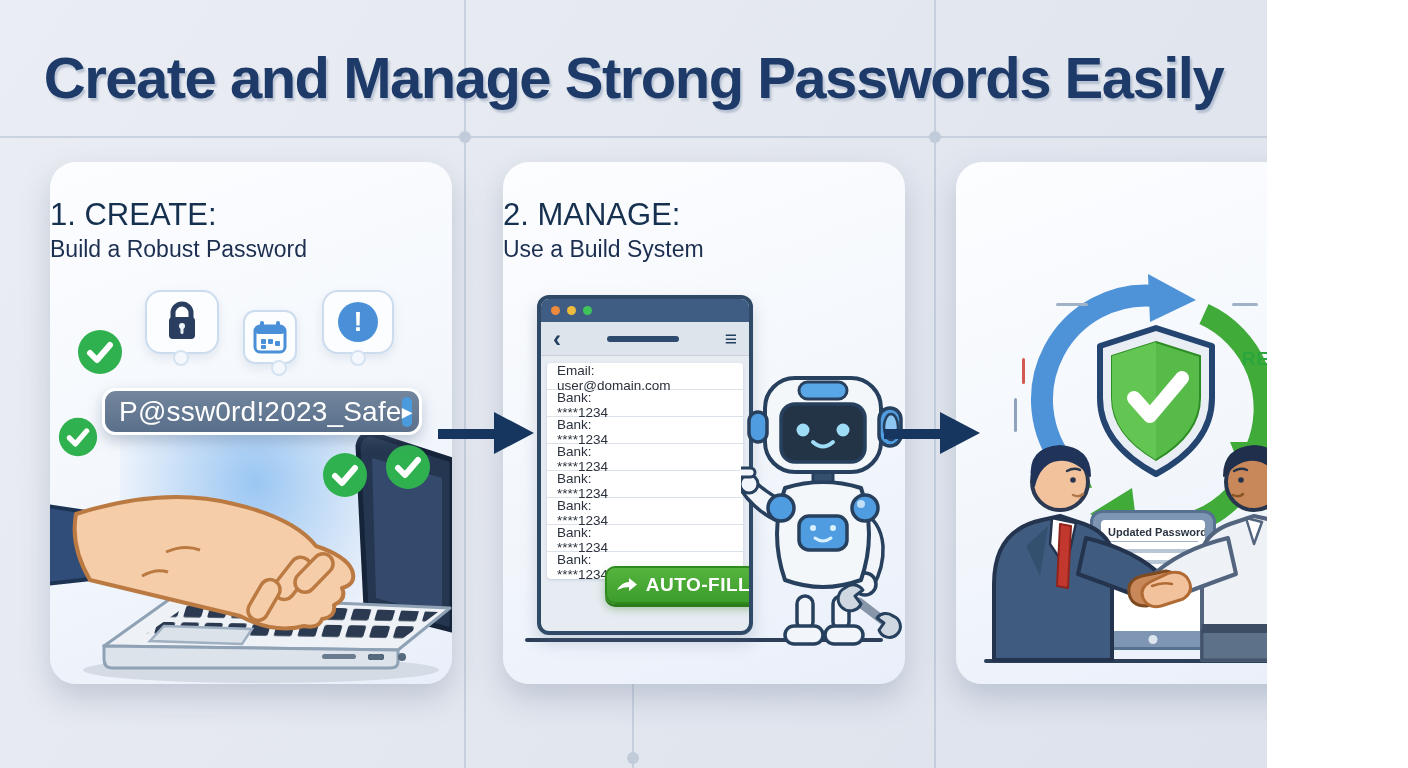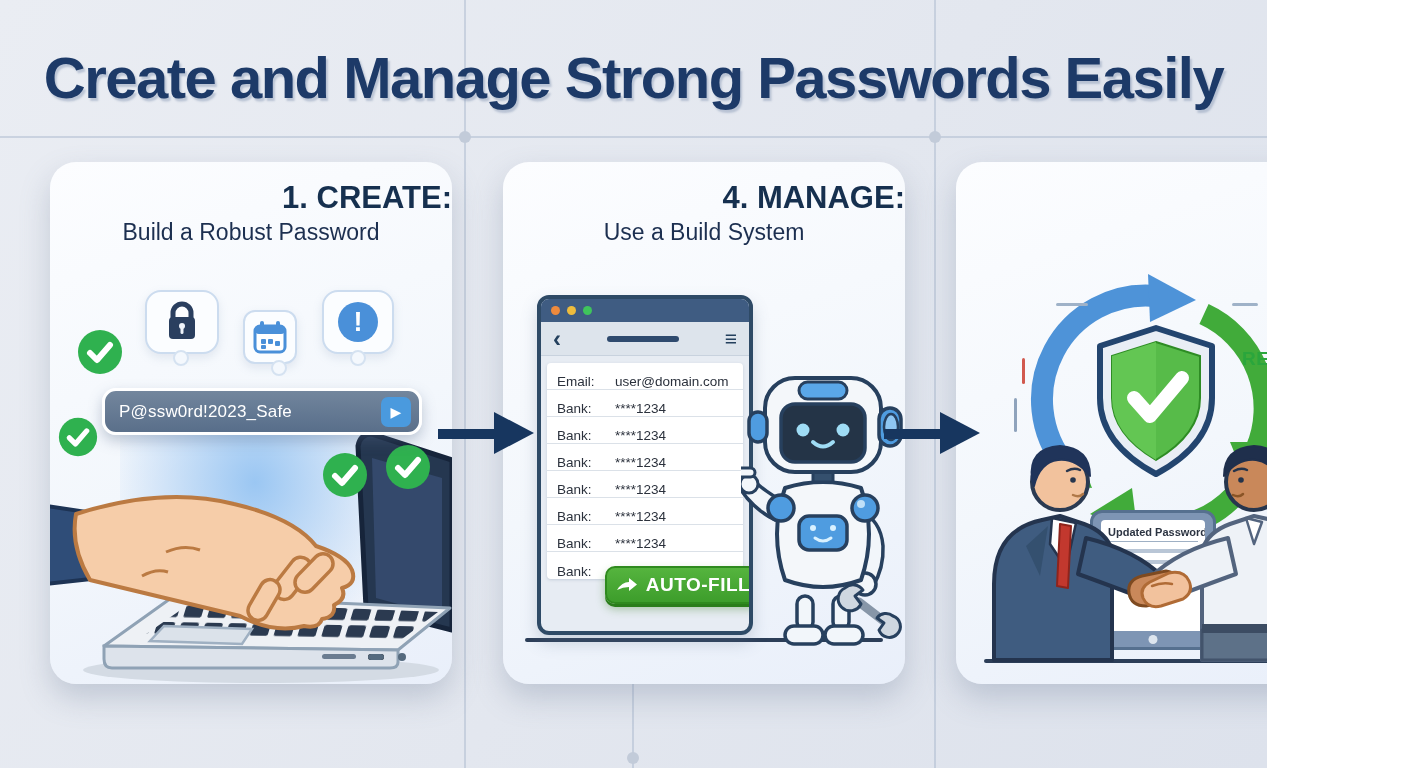--- a/index.html
+++ b/index.html
@@ -13,55 +13,55 @@
   .gdot{position:absolute;width:12px;height:12px;border-radius:50%;background:#c2cbd9;}
   
   .main-title{position:absolute;top:44px;left:0;right:0;text-align:center;
     font-size:58px;font-weight:800;letter-spacing:-1.5px;color:#1d3a68;
     text-shadow:2px 3px 2px rgba(130,148,178,.45);}
   
   .panel{position:absolute;top:162px;width:402px;height:522px;border-radius:26px;
     background:linear-gradient(160deg,#fcfdff 0%,#f3f7fc 55%,#e9effa 100%);
     box-shadow:0 14px 30px rgba(106,122,150,.30);}
   #panel-create{left:50px}#panel-manage{left:503px}#panel-maintain{left:956px}
-  .panel-title{margin-top:18px;text-align:right;font-size:31px;font-weight:700;color:#16304f;}
-  .panel-subtitle{text-align:center;font-size:23px;font-weight:500;color:#1c2f50;margin-top:3px;}
+  .panel-title{margin-top:35px;text-align:left;font-size:31px;font-weight:400;color:#16304f;}
+  .panel-subtitle{text-align:left;font-size:23px;font-weight:500;color:#1c2f50;margin-top:3px;}
   
   .flow-arrow{position:absolute;top:407px;width:100px;height:52px;z-index:5;}
   
   .check-badge{position:absolute;border-radius:50%;z-index:4;}
   .bubble{position:absolute;background:#fbfdff;border:2px solid #ccdcef;border-radius:16px;
     display:flex;align-items:center;justify-content:center;box-shadow:0 4px 10px rgba(130,150,180,.18);}
   .bubble::after{content:"";position:absolute;bottom:-14px;left:26px;width:12px;height:12px;
     border-radius:50%;background:#f4f8fd;border:2px solid #d5e2f1;}
   .excl-circle{width:40px;height:40px;border-radius:50%;background:#4a90d9;color:#fff;
     font-size:27px;font-weight:800;display:flex;align-items:center;justify-content:center;}
   .password-pill{position:absolute;left:52px;top:226px;width:320px;height:47px;z-index:4;
     background:linear-gradient(180deg,rgba(108,128,152,.95),rgba(82,104,132,.95));
     border:3px solid #fff;border-radius:14px;display:flex;align-items:center;
     padding:0 8px 0 14px;box-shadow:0 6px 14px rgba(90,110,140,.35);}
-  .password-text{flex:1;color:#fff;font-size:17px;font-weight:500;letter-spacing:.2px;white-space:nowrap;}
+  .password-text{flex:1;color:#fff;font-size:28px;font-weight:500;letter-spacing:.2px;white-space:nowrap;text-align:center;}
   .play-chip{width:30px;height:30px;border-radius:7px;background:#4a9ade;color:#fff;
     display:flex;align-items:center;justify-content:center;font-size:14px;}
   .glow{position:absolute;left:70px;top:238px;width:270px;height:235px;
     background:radial-gradient(ellipse at 50% 35%,rgba(150,196,242,.95) 0%,rgba(186,214,245,.5) 52%,rgba(235,242,250,0) 78%);}
   
   .browser{position:absolute;left:34px;top:133px;width:216px;height:340px;z-index:3;
     border:4px solid #2e4a66;border-radius:12px;background:#e7ecf3;overflow:hidden;
     box-shadow:0 8px 16px rgba(90,110,140,.25);}
   .titlebar{height:23px;background:#3f5c82;display:flex;align-items:center;gap:7px;padding:0 10px;}
   .tl-dot{width:9px;height:9px;border-radius:50%;}
   .navbar{height:34px;background:#dde4ec;display:flex;align-items:center;padding:0 12px;border-bottom:1px solid #c8d2de;}
   .nav-back{color:#24405e;font-size:24px;font-weight:800;line-height:1;}
   .nav-pill{flex:1;display:flex;justify-content:center;}
   .nav-pill i{display:block;width:72px;height:6px;border-radius:3px;background:#2e4a6e;}
   .nav-menu{color:#24405e;font-size:21px;font-weight:800;line-height:1;}
   .rowlist{margin:7px 6px;background:#fff;border-radius:4px;box-shadow:0 1px 3px rgba(120,135,160,.3);}
-  .brow{height:27px;display:flex;align-items:flex-end;padding:0 10px;border-bottom:1px solid #dbe1e8;
-    font-size:13.5px;color:#2b313c;}
+  .brow{height:27px;display:flex;align-items:flex-start;padding:0 10px;border-bottom:1px solid #dbe1e8;
+    font-size:13.5px;color:#2b313c;flex-direction:column;}
   .brow:last-child{border-bottom:none;}
   .brow .lbl{width:58px;}
   .autofill-btn{position:absolute;left:64px;top:267px;width:156px;height:38px;border-radius:10px;
     background:linear-gradient(180deg,#55b43e 0%,#3d9d2b 100%);border:2px solid #2f8a1e;
     box-shadow:0 3px 0 #2a7d1a,0 5px 10px rgba(60,130,40,.4);
     display:flex;align-items:center;justify-content:center;gap:8px;color:#fff;
     font-size:19px;font-weight:800;letter-spacing:.5px;}
   .ground-line{position:absolute;height:4px;background:#2c3e58;border-radius:2px;z-index:2;}
   
   .alert-wrap{position:absolute;left:34px;top:126px;width:82px;text-align:center;z-index:4;}
@@ -180,21 +180,21 @@
       <path d="M30,84 Q118,56 188,74 Q248,88 270,116 Q300,126 306,140 Q311,154 296,158 Q301,169 288,175 Q290,187 276,189 Q273,199 258,196 Q228,204 194,186 Q118,168 44,150 Q24,116 30,84 Z" fill="#f6cda9" stroke="#bb7a42" stroke-width="4" stroke-linejoin="round"></path>
       <rect x="236" y="124" width="21" height="48" rx="10.5" transform="rotate(38 246 148)" fill="#f6cda9" stroke="#bb7a42" stroke-width="3.5"></rect>
       <rect x="258" y="120" width="20" height="46" rx="10" transform="rotate(44 268 143)" fill="#f6cda9" stroke="#bb7a42" stroke-width="3.5"></rect>
       <rect x="208" y="148" width="20" height="44" rx="10" transform="rotate(30 218 170)" fill="#f6cda9" stroke="#bb7a42" stroke-width="3.5"></rect>
       <path d="M120,122 q18,-8 34,-2" fill="none" stroke="#bb7a42" stroke-width="3"></path>
       <path d="M96,146 q14,-8 26,-4" fill="none" stroke="#bb7a42" stroke-width="3"></path>
     </svg>
   </div>
 
   <div class="panel" id="panel-manage">
-    <div class="panel-title">4. MANAGE:</div>
+    <div class="panel-title">2. MANAGE:</div>
     <div class="panel-subtitle">Use a Build System</div>
 
     <div class="ground-line" style="left:22px;top:476px;width:358px;"></div>
 
     <div class="browser">
       <div class="titlebar">
         <span class="tl-dot" style="background:#ee8a3d"></span>
         <span class="tl-dot" style="background:#eebc3d"></span>
         <span class="tl-dot" style="background:#3fc45c"></span>
       </div>

